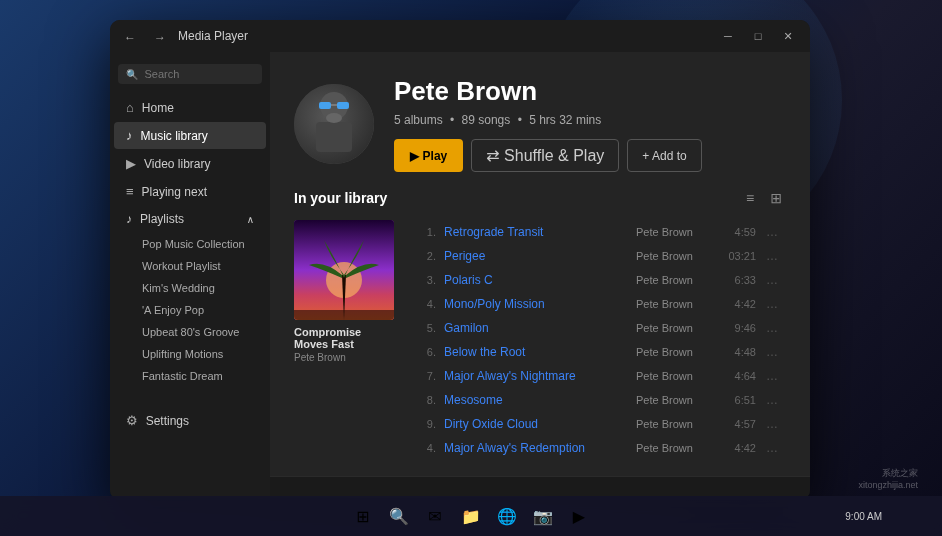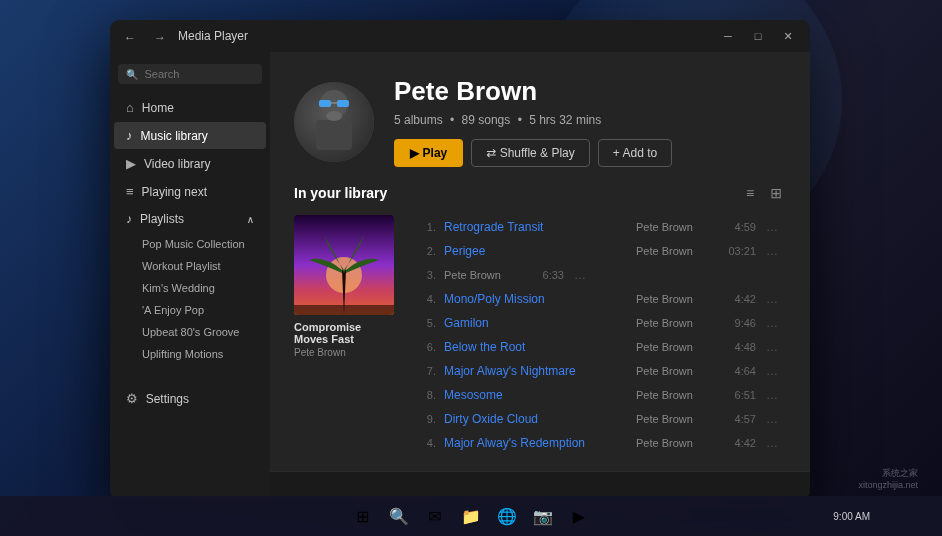--- a/index.html
+++ b/index.html
@@ -227,21 +227,21 @@
       font-weight: 600;
       cursor: pointer;
       display: flex; align-items: center; gap: 6px;
     }
     .btn-shuffle {
       background: transparent;
       color: #ccc;
       border: 1px solid #555;
       border-radius: 4px;
       padding: 6px 14px;
-      font-size: 12px;
+      font-size: 16px;
       cursor: pointer;
       display: flex; align-items: center; gap: 6px;
     }
     .btn-add {
       background: transparent;
       color: #ccc;
       border: 1px solid #555;
       border-radius: 4px;
       padding: 6px 14px;
       font-size: 12px;
@@ -389,21 +389,21 @@
     }
     .taskbar-icon {
       width: 32px; height: 32px;
       display: flex; align-items: center; justify-content: center;
       border-radius: 4px;
       cursor: pointer;
       font-size: 16px;
     }
     .taskbar-right {
       position: absolute;
-      right: 72px;
+      right: 60px;
       display: flex;
       align-items: center;
       gap: 8px;
       font-size: 10px;
       color: #ccc;
     }
   </style>
 </head>
 <body>
 
@@ -466,20 +466,23 @@
         <span>Kim's Wedding</span>
       </div>
       <div class="playlist-item">
         <span>'A Enjoy Pop</span>
       </div>
       <div class="playlist-item">
         <span>Upbeat 80's Groove</span>
       </div>
       <div class="playlist-item">
         <span>Uplifting Motions</span>
+      </div>
+      <div class="playlist-item">
+        <span>Fantastic Dream</span>
       </div>
 
       <div style="margin-top: 20px;">
         <div class="sidebar-item">
           <span class="icon">⚙</span>
           <span>Settings</span>
         </div>
       </div>
     </div>
 
@@ -571,20 +574,21 @@
             </div>
             <div class="track-row">
               <span class="track-num">2.</span>
               <span class="track-name">Perigee</span>
               <span class="track-artist">Pete Brown</span>
               <span class="track-duration">03:21</span>
               <span class="track-menu">…</span>
             </div>
             <div class="track-row">
               <span class="track-num">3.</span>
+              <span class="track-name">Polaris C</span>
               <span class="track-artist">Pete Brown</span>
               <span class="track-duration">6:33</span>
               <span class="track-menu">…</span>
             </div>
             <div class="track-row">
               <span class="track-num">4.</span>
               <span class="track-name">Mono/Poly Mission</span>
               <span class="track-artist">Pete Brown</span>
               <span class="track-duration">4:42</span>
               <span class="track-menu">…</span>

